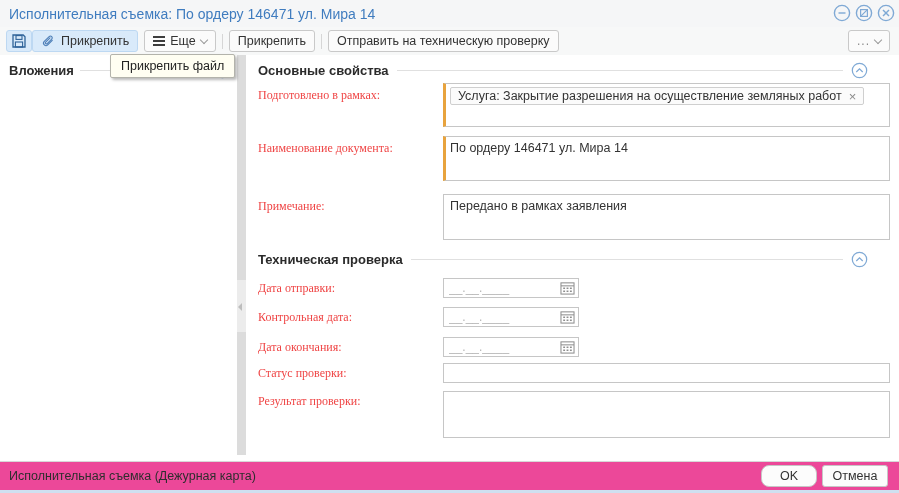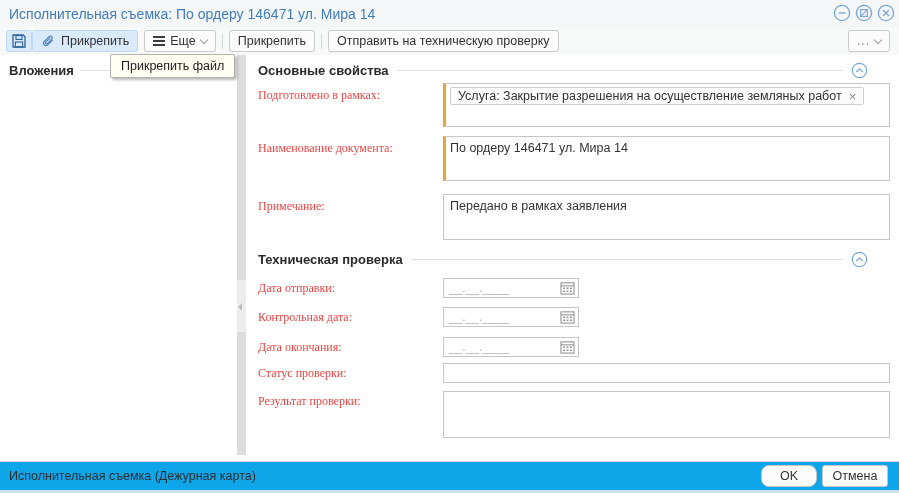--- a/index.html
+++ b/index.html
@@ -85,21 +85,21 @@
   .date-input::placeholder { color:#b5b5b5; }
   .cal-btn { width:22px; height:18px; border:none; background:transparent; padding:0; cursor:pointer; display:flex; align-items:center; justify-content:center; }
 
   .line-input {
     position:absolute; left:197px; width:447px; height:20px;
     border:1px solid #c6c6c6; outline:none; padding:2px 6px;
     font-family:"Liberation Sans",sans-serif; font-size:12.5px; color:#333;
   }
 
   
-  .footer { position:absolute; left:0; top:461px; width:899px; height:31px; background:#0ea5e9; border-top:1px solid #d8d8d8; }
+  .footer { position:absolute; left:0; top:461px; width:899px; height:31px; background:#ec4899; border-top:1px solid #d8d8d8; }
   .footer-status { position:absolute; left:9px; top:7px; font-size:12.5px; color:#2e2e2e; }
   .btn {
     position:absolute; top:3px; height:22px; background:#fcfcfc; border:1px solid #c6c6c6;
     border-radius:3px; font-family:"Liberation Sans",sans-serif; font-size:12.5px; color:#333; cursor:pointer;
   }
   .btn-ok { right:82px; width:56px;border-radius:8px; }
   .btn-cancel { right:11px; width:66px; }
   .bottom-strip { position:absolute; left:0; top:490px; width:899px; height:3px; background:#cfe0f0; }
 </style>
 </head>

